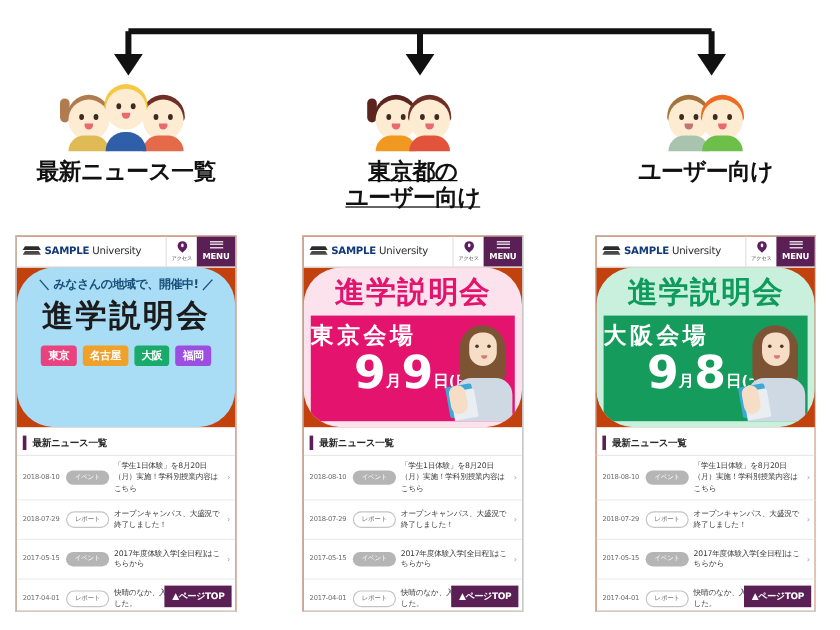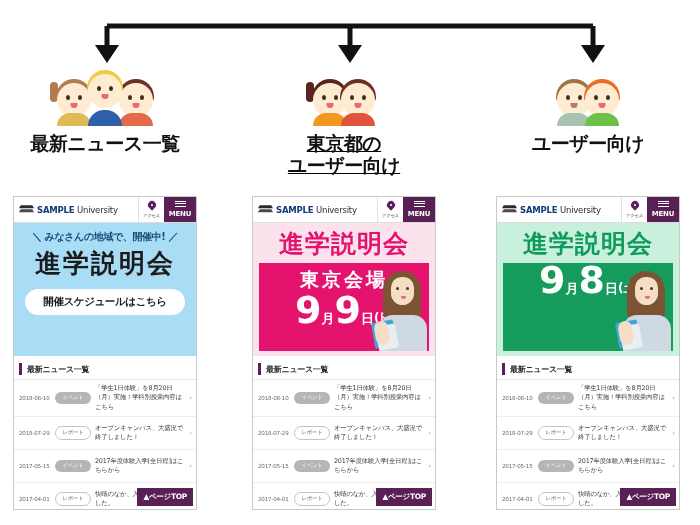--- a/index.html
+++ b/index.html
@@ -97,21 +97,21 @@
 
   .ph-menu {
     width: 32px; background: #5a1f54; color: #fff;
     display: flex; flex-direction: column; align-items: center; justify-content: center; gap: 2px;
   }
   .burger { width: 11px; }
   .burger i { display: block; height: 1px; background: #fff; margin-bottom: 1.5px; }
   .menu-lbl { font-size: 7px; font-weight: bold; letter-spacing: -0.2px; }
 
   
-  .hero { position: relative; overflow: hidden; }
+  .hero { position: relative; overflow: hidden; border-radius: 31px; }
   .hero.blue { background: #a9dcf5; height: 133px; padding-top: 7px; }
   .hero.pink { background: #fbe2ec; height: 133px; }
   .hero.green { background: #c9f0dd; height: 133px; }
 
   .hero-kicker {
     text-align: center; color: #17507a; font-size: 10px; font-weight: bold;
     letter-spacing: -0.4px;
   }
   .hero-title-blue {
     text-align: center; color: #1b1b1b; font-size: 26px; font-weight: bold;
@@ -135,21 +135,21 @@
   .hero-title-green {
     text-align: center; color: #0f9b5c; font-size: 25px; font-weight: bold;
     letter-spacing: 1px; padding-top: 4px;
   }
   .banner {
     position: relative; margin: 3px 6px 0; height: 88px; overflow: hidden;
   }
   .banner.pink { background: #e3136e; }
   .banner.green { background: #159b5c; }
   .venue {
-    text-align: center; color: #fff; font-size: 19px; font-weight: bold;
+    color: #fff; font-size: 19px; font-weight: bold;
     letter-spacing: 3px; padding-top: 4px;
   }
   .dateline {
     display: flex; align-items: flex-end; justify-content: center;
     color: #fff; margin-top: 2px; padding-left: 4px;
   }
   .d-num { font-size: 38px; font-weight: bold; line-height: 0.84; }
   .d-unit { font-size: 13px; font-weight: bold; line-height: 1; padding-bottom: 2px; }
   .d-dow { font-size: 12px; font-weight: bold; line-height: 1; padding-bottom: 3px; }
 
@@ -324,21 +324,26 @@
             <i></i>
             <i></i>
           </span>
         <span class="menu-lbl">MENU</span>
       </div>
     </div>
 
     <div class="hero blue">
       <div class="hero-kicker">＼ みなさんの地域で、開催中! ／</div>
       <div class="hero-title-blue">進学説明会</div>
-      <div class="cta">開催スケジュールはこちら</div>
+      <div class="tags">
+        <span class="tag" style="background:#e8437f">東京</span>
+        <span class="tag" style="background:#f0a12a">名古屋</span>
+        <span class="tag" style="background:#1aab6b">大阪</span>
+        <span class="tag" style="background:#9b4ee0">福岡</span>
+      </div>
     </div>
 
     <div class="news-wrap">
       <div class="news-head">
         <span class="news-bar"></span>
         <span class="news-head-t">最新ニュース一覧</span>
       </div>
       <div class="news-row">
         <span class="news-date">2018-08-10</span>
         <span class="news-badge event">イベント</span>
@@ -467,20 +472,21 @@
             <i></i>
             <i></i>
           </span>
         <span class="menu-lbl">MENU</span>
       </div>
     </div>
 
     <div class="hero green">
       <div class="hero-title-green">進学説明会</div>
       <div class="banner green">
+        <div class="venue">大阪会場</div>
         <div class="dateline">
           <span class="d-num">9</span>
           <span class="d-unit">月</span>
           <span class="d-num">8</span>
           <span class="d-unit">日</span>
           <span class="d-dow">(土)</span>
         </div>
         <div class="model">
           <div class="m-hair"></div>
             <div class="m-face"></div>

